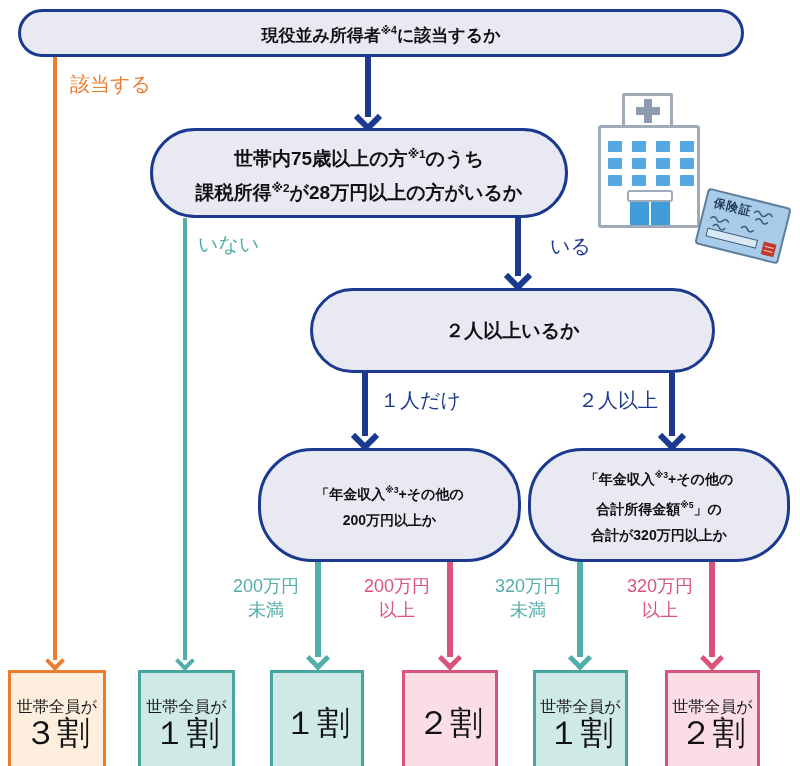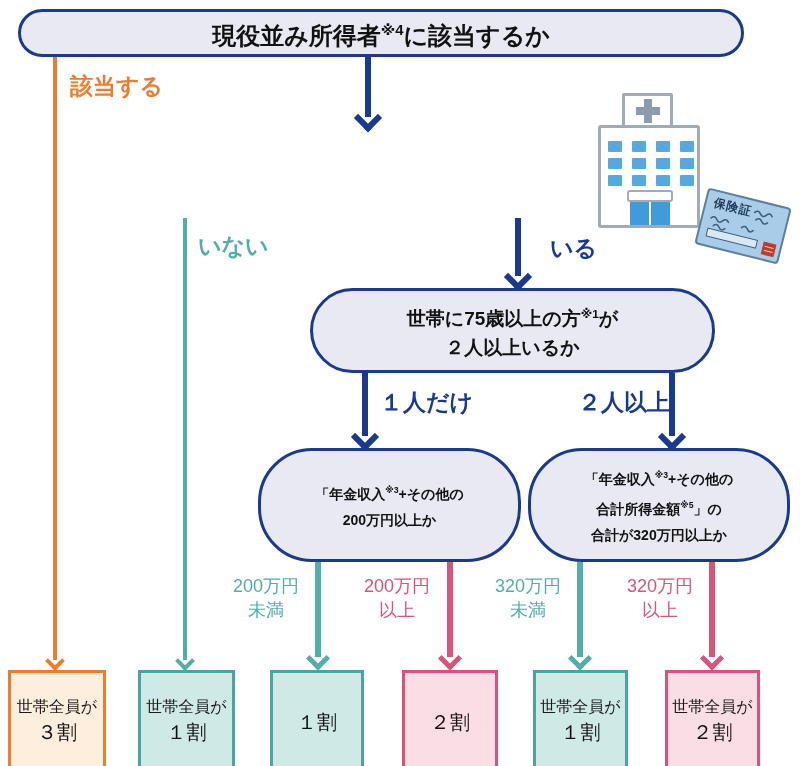--- a/index.html
+++ b/index.html
@@ -9,31 +9,31 @@
     font-family: "Liberation Sans", "DejaVu Sans", sans-serif;
     overflow: hidden; color: var(--ink);
   }
   
   .node {
     position: absolute; display: flex; flex-direction: column;
     align-items: center; justify-content: center; text-align: center;
     background: var(--node-fill); border: 3px solid var(--navy);
     font-weight: bold; color: var(--ink);
   }
-  .node .ln { font-size: 24px; line-height: 29px; white-space: nowrap; }
+  .node .ln { font-size: 17px; line-height: 29px; white-space: nowrap; }
   .node sup { font-size: 0.62em; vertical-align: super; }
   #q1 { left: 18px; top: 9px;  width: 726px; height: 48px; border-radius: 27px; }
   #q2 { left: 150px; top: 128px; width: 418px; height: 90px; border-radius: 46px; }
   #q2 .ln, #q3 .ln { font-size: 19px; }
   #q3 { left: 310px; top: 288px; width: 405px; height: 85px; border-radius: 43px; }
   #q4 { left: 258px; top: 448px; width: 263px; height: 114px; border-radius: 54px; }
   #q5 { left: 528px; top: 448px; width: 262px; height: 114px; border-radius: 54px; }
   #q4 .ln, #q5 .ln { font-size: 14px; line-height: 26px; }
   
-  .lbl { position: absolute; font-weight: bold; font-size: 23px; white-space: nowrap; }
+  .lbl { position: absolute; font-weight: normal; font-size: 20px; white-space: nowrap; }
   .lbl.navy { color: var(--navy); } .lbl.orange { color: var(--orange); }
   .lbl.teal { color: var(--teal); }
   .lbl2 { position: absolute; width: 92px; text-align: center; font-weight: normal;
           font-size: 18px; line-height: 24px; }
   .lbl2.teal { color: var(--teal); } .lbl2.pink { color: var(--pink); }
   
   .arr { position: absolute; width: 30px; }
   .arr i { display: block; }
   .arr .shaft { position: absolute; left: 50%; top: 0; transform: translateX(-50%);
                 background: var(--c); }
@@ -44,21 +44,21 @@
   .arr.big  .head  { width: 20px; height: 20px; border-right-width: 6px; border-bottom-width: 6px; }
   .arr.mid  .shaft { width: 6px; height: calc(100% - 11px); }
   .arr.mid  .head  { width: 17px; height: 17px; border-right-width: 5px; border-bottom-width: 5px; }
   .arr.thin .shaft { width: 4px; height: calc(100% - 9px); }
   .arr.thin .head  { width: 14px; height: 14px; border-right-width: 4px; border-bottom-width: 4px; }
   
   .res { position: absolute; top: 670px; height: 104px; border: 3px solid;
          display: flex; flex-direction: column; align-items: center;
          justify-content: center; text-align: center; font-weight: normal; }
   .res .top  { font-size: 16px; line-height: 21px; color: #1a1a1a; }
-  .res .main { font-size: 20px; line-height: 31px; color: #111; }
+  .res .main { font-size: 33px; line-height: 31px; color: #111; }
   .res.orange { border-color: var(--orange); background: var(--orange-fill); }
   .res.teal   { border-color: var(--teal-border); background: var(--teal-fill); }
   .res.pink   { border-color: var(--pink); background: var(--pink-fill); }
   #r1 { left: 8px;  width: 98px; } #r2 { left: 138px; width: 97px; }
   #r3 { left: 270px; width: 94px; } #r4 { left: 402px; width: 96px; }
   #r5 { left: 533px; width: 95px; } #r6 { left: 665px; width: 95px; }
   
   #hospital { position: absolute; left: 598px; top: 93px; width: 102px; height: 135px; }
   #hospital .tower { position: absolute; left: 24px; top: 0; width: 51px; height: 38px;
     background: #fff; border: 3px solid var(--hospital-gray); border-radius: 2px; }
@@ -110,35 +110,38 @@
 
   <div class="arr thin" style="--c:var(--orange);left:40px;top:57px;height:612px">
       <i class="shaft"></i>
       <i class="head"></i>
     </div>
   <div class="arr big" style="--c:var(--navy);left:353px;top:57px;height:72px">
       <i class="shaft"></i>
       <i class="head"></i>
     </div>
 
+  <div class="node" id="q2">
+    <div class="ln"><span>世帯内75歳以上の方</span><sup>※1</sup><span>のうち</span></div>
+    <div class="ln"><span>課税所得</span><sup>※2</sup><span>が28万円以上の方がいるか</span></div>
+  </div>
 
   <div class="lbl teal" style="left:198px;top:231px">いない</div>
   <div class="lbl navy" style="left:550px;top:233px">いる</div>
 
   <div class="arr thin" style="--c:var(--teal);left:170px;top:218px;height:451px">
       <i class="shaft"></i>
       <i class="head"></i>
     </div>
   <div class="arr big" style="--c:var(--navy);left:503px;top:218px;height:70px">
       <i class="shaft"></i>
       <i class="head"></i>
     </div>
 
   <div class="node" id="q3">
-    <div class="ln"><span>世帯に75歳以上の方</span><sup>※1</sup><span>が</span></div>
     <div class="ln">２人以上いるか</div>
   </div>
 
   <div class="lbl navy" style="left:380px;top:387px">１人だけ</div>
   <div class="lbl navy" style="left:578px;top:387px">２人以上</div>
 
   <div class="arr big" style="--c:var(--navy);left:350px;top:373px;height:75px">
       <i class="shaft"></i>
       <i class="head"></i>
     </div>

